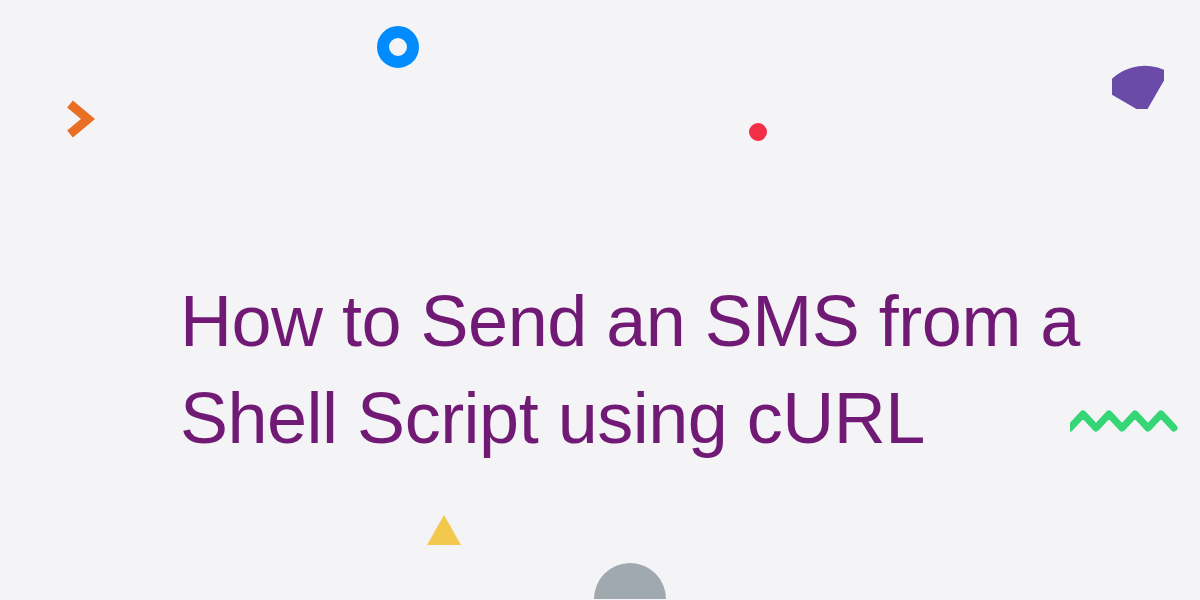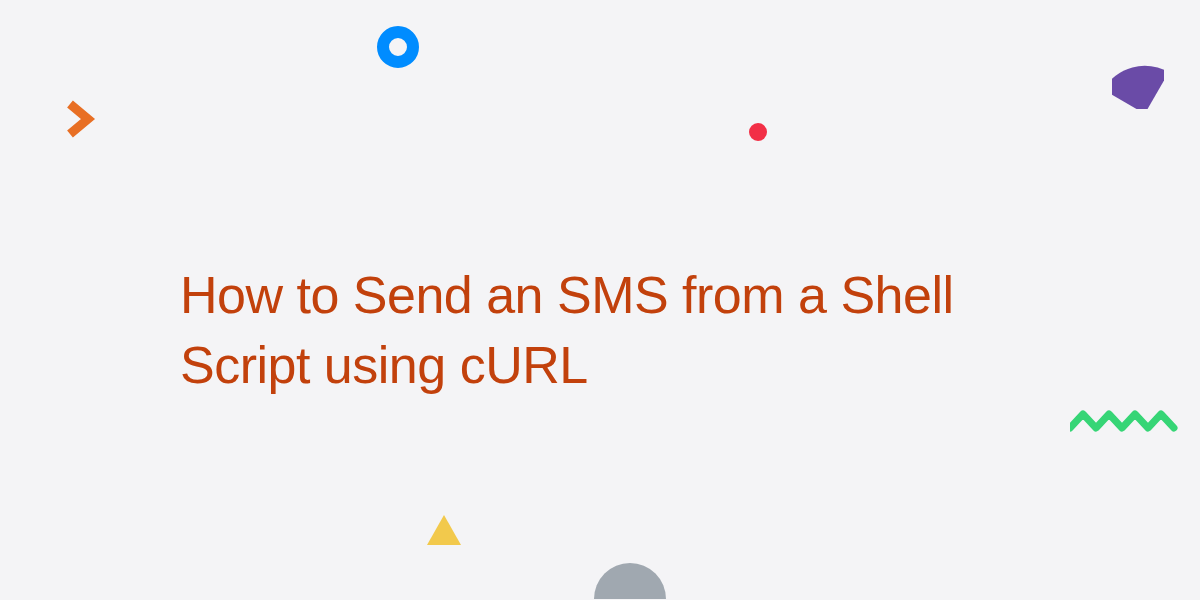--- a/index.html
+++ b/index.html
@@ -14,24 +14,24 @@
   .canvas {
     position: relative;
     width: 1200px;
     height: 600px;
   }
   .title {
     position: absolute;
     left: 180px;
     top: 225px;
     width: 900px;
-    font-size: 52px;
+    font-size: 72px;
     line-height: 1.35;
     font-weight: 400;
-    color: #c2410c;
+    color: #701a75;
     letter-spacing: -0.5px;
   }
   .shape { position: absolute; }
   
 </style>
 </head>
 <body>
 
 <div class="canvas">
 

